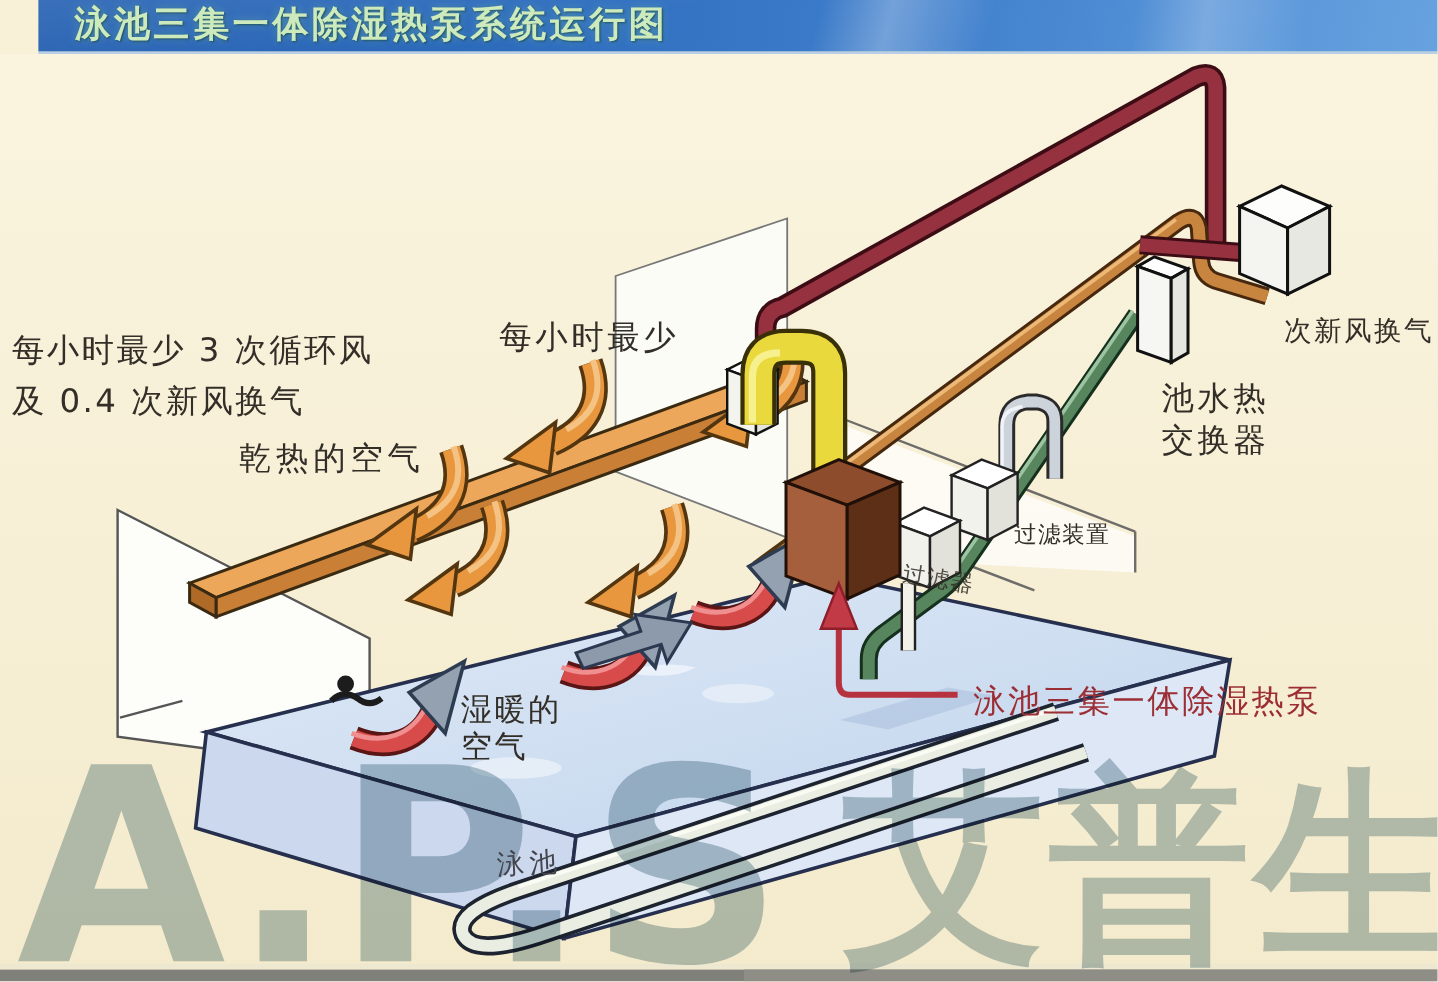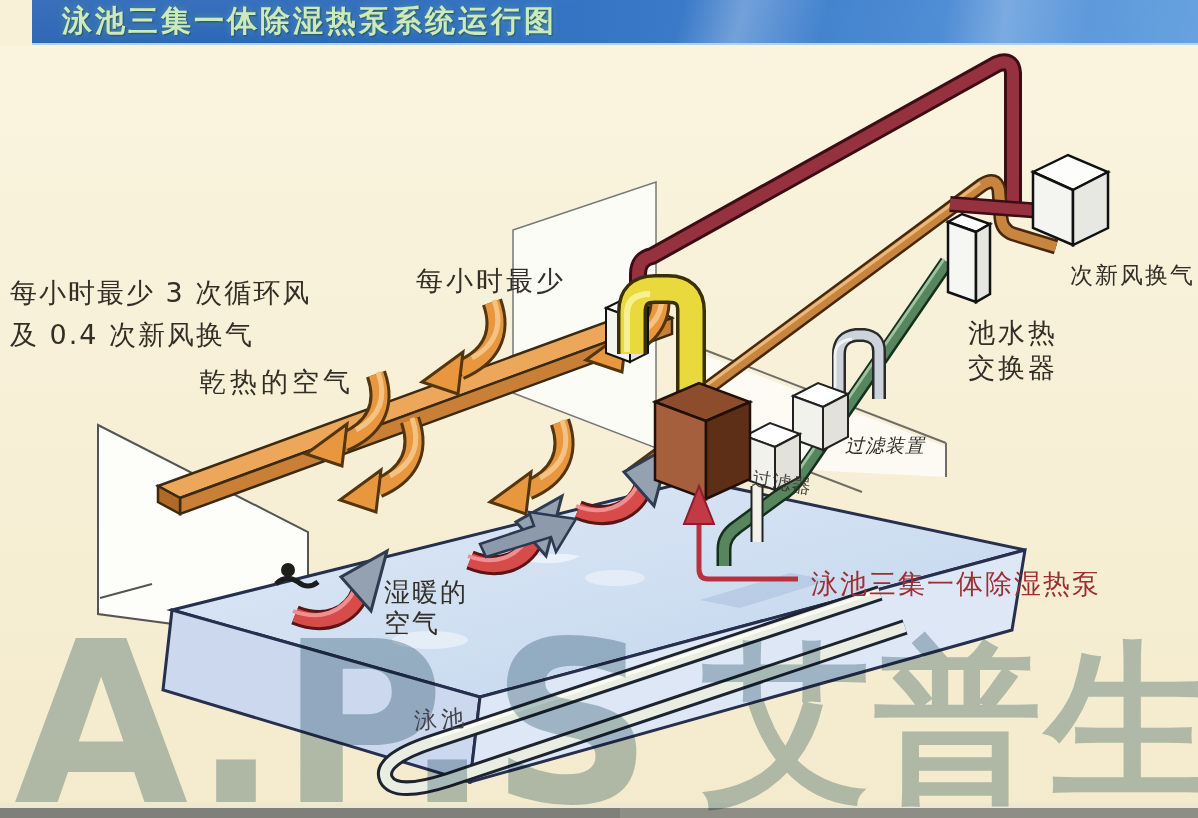--- a/index.html
+++ b/index.html
@@ -33,21 +33,21 @@
       font-weight:bold;line-height:1;white-space:nowrap;pointer-events:none;}
   .wm-latin{left:14px;top:612px;font-size:225px;letter-spacing:1px;}
   .wm-cjk{left:702px;top:638px;font-size:168px;letter-spacing:4px;}
   
   .lbl{position:absolute;z-index:4;color:#332f28;white-space:nowrap;}
   .lbl-air-changes{left:10px;top:252px;font-size:27px;line-height:1.55;letter-spacing:2px;margin-top:20px;}
   .lbl-ahe{left:416px;top:263px;font-size:27px;letter-spacing:3px;}
   .lbl-dry{left:199px;top:364px;font-size:27px;letter-spacing:4px;}
   .lbl-backup{left:1070px;top:260px;font-size:23px;letter-spacing:2px;}
   .lbl-phx{left:968px;top:316px;font-size:27px;line-height:1.28;letter-spacing:3px;}
-  .lbl-filter{left:845px;top:433px;font-size:19px;letter-spacing:1px;font-style:italic;}
+  .lbl-filter{left:845px;top:433px;font-size:19px;letter-spacing:1px;}
   .lbl-filter2{left:752px;top:470px;font-size:19px;letter-spacing:1px;opacity:.85;transform:rotate(9deg);}
   .lbl-callout{left:799px;top:566px;font-size:27px;letter-spacing:2px;color:#9c2e35;margin-left:12px;}
   .lbl-moist{left:384px;top:577px;font-size:26px;line-height:1.2;letter-spacing:2px;}
   .lbl-pool{left:414px;top:704px;font-size:23px;letter-spacing:4px;color:#44444c;transform:rotate(-3deg);}
 </style>
 </head>
 <body>
 
 <div class="stage">
 

